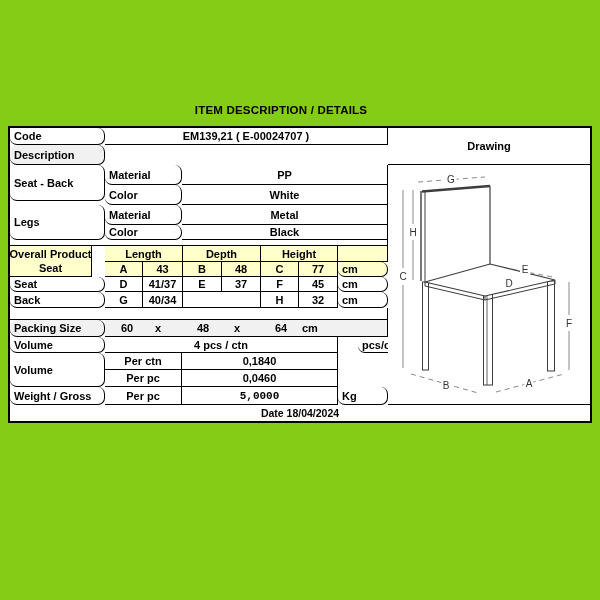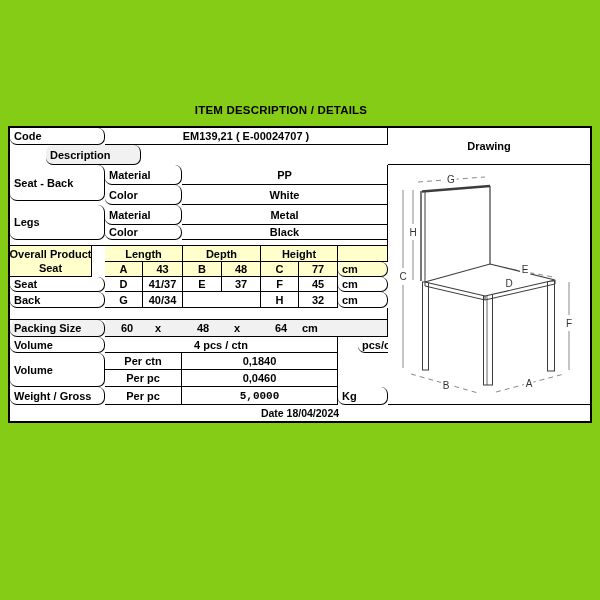--- a/index.html
+++ b/index.html
@@ -30,21 +30,21 @@
 <body>
 
 <div id="page">
 
   <div id="title">ITEM DESCRIPTION / DETAILS</div>
 
   <div id="spec-table">
 
     <div class="cell l" style="left:0;top:0;width:95px;height:17px;">Code</div>
     <div class="cell c" style="left:95px;top:0;width:283px;height:17px;">EM139,21 ( E-00024707 )</div>
-    <div class="cell l gray" style="left:0;top:17px;width:95px;height:20px;margin-left:36px;">Description</div>
+    <div class="cell l gray" style="left:0;top:17px;width:95px;height:20px;">Description</div>
 
     <div class="cell l" style="left:0;top:37px;width:95px;height:36px;">Seat - Back</div>
     <div class="cell l" style="left:95px;top:37px;width:77px;height:20px;">Material</div>
     <div class="cell c" style="left:172px;top:37px;width:206px;height:20px;">PP</div>
     <div class="cell l" style="left:95px;top:57px;width:77px;height:20px;">Color</div>
     <div class="cell c" style="left:172px;top:57px;width:206px;height:20px;">White</div>
 
     <div class="cell l" style="left:0;top:77px;width:95px;height:35px;">Legs</div>
     <div class="cell l" style="left:95px;top:77px;width:77px;height:20px;">Material</div>
     <div class="cell c" style="left:172px;top:77px;width:206px;height:20px;">Metal</div>

